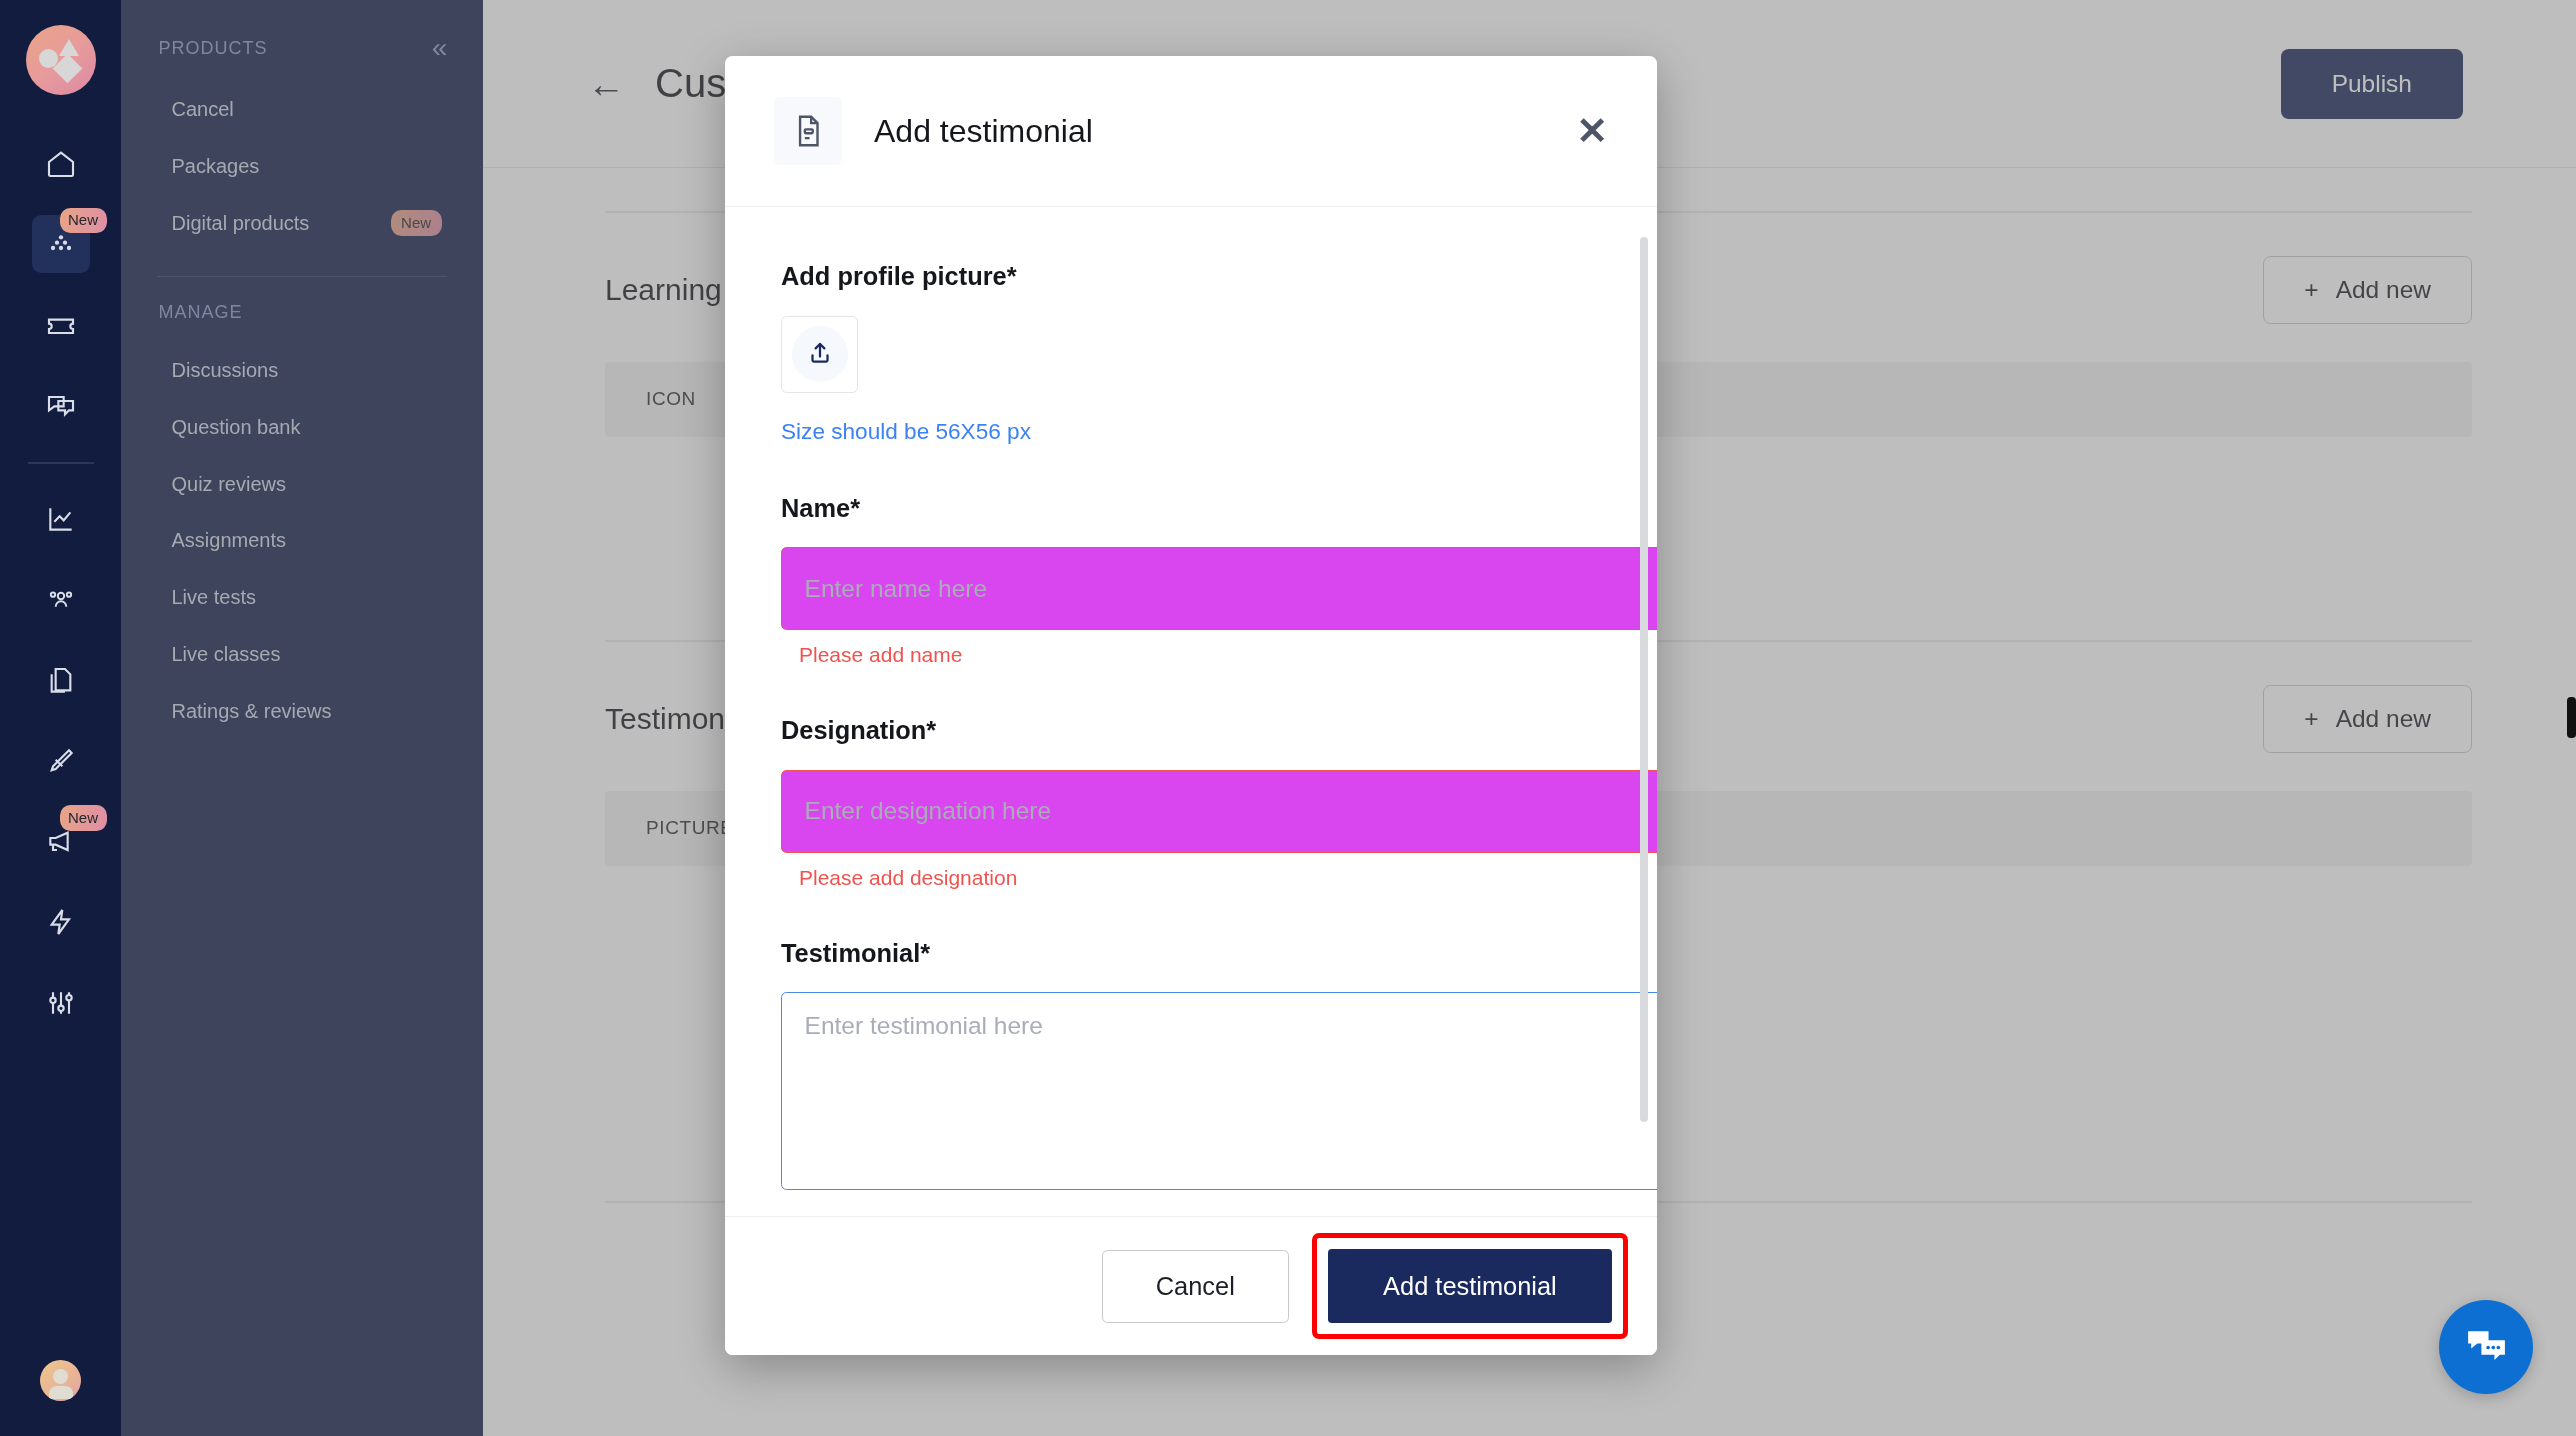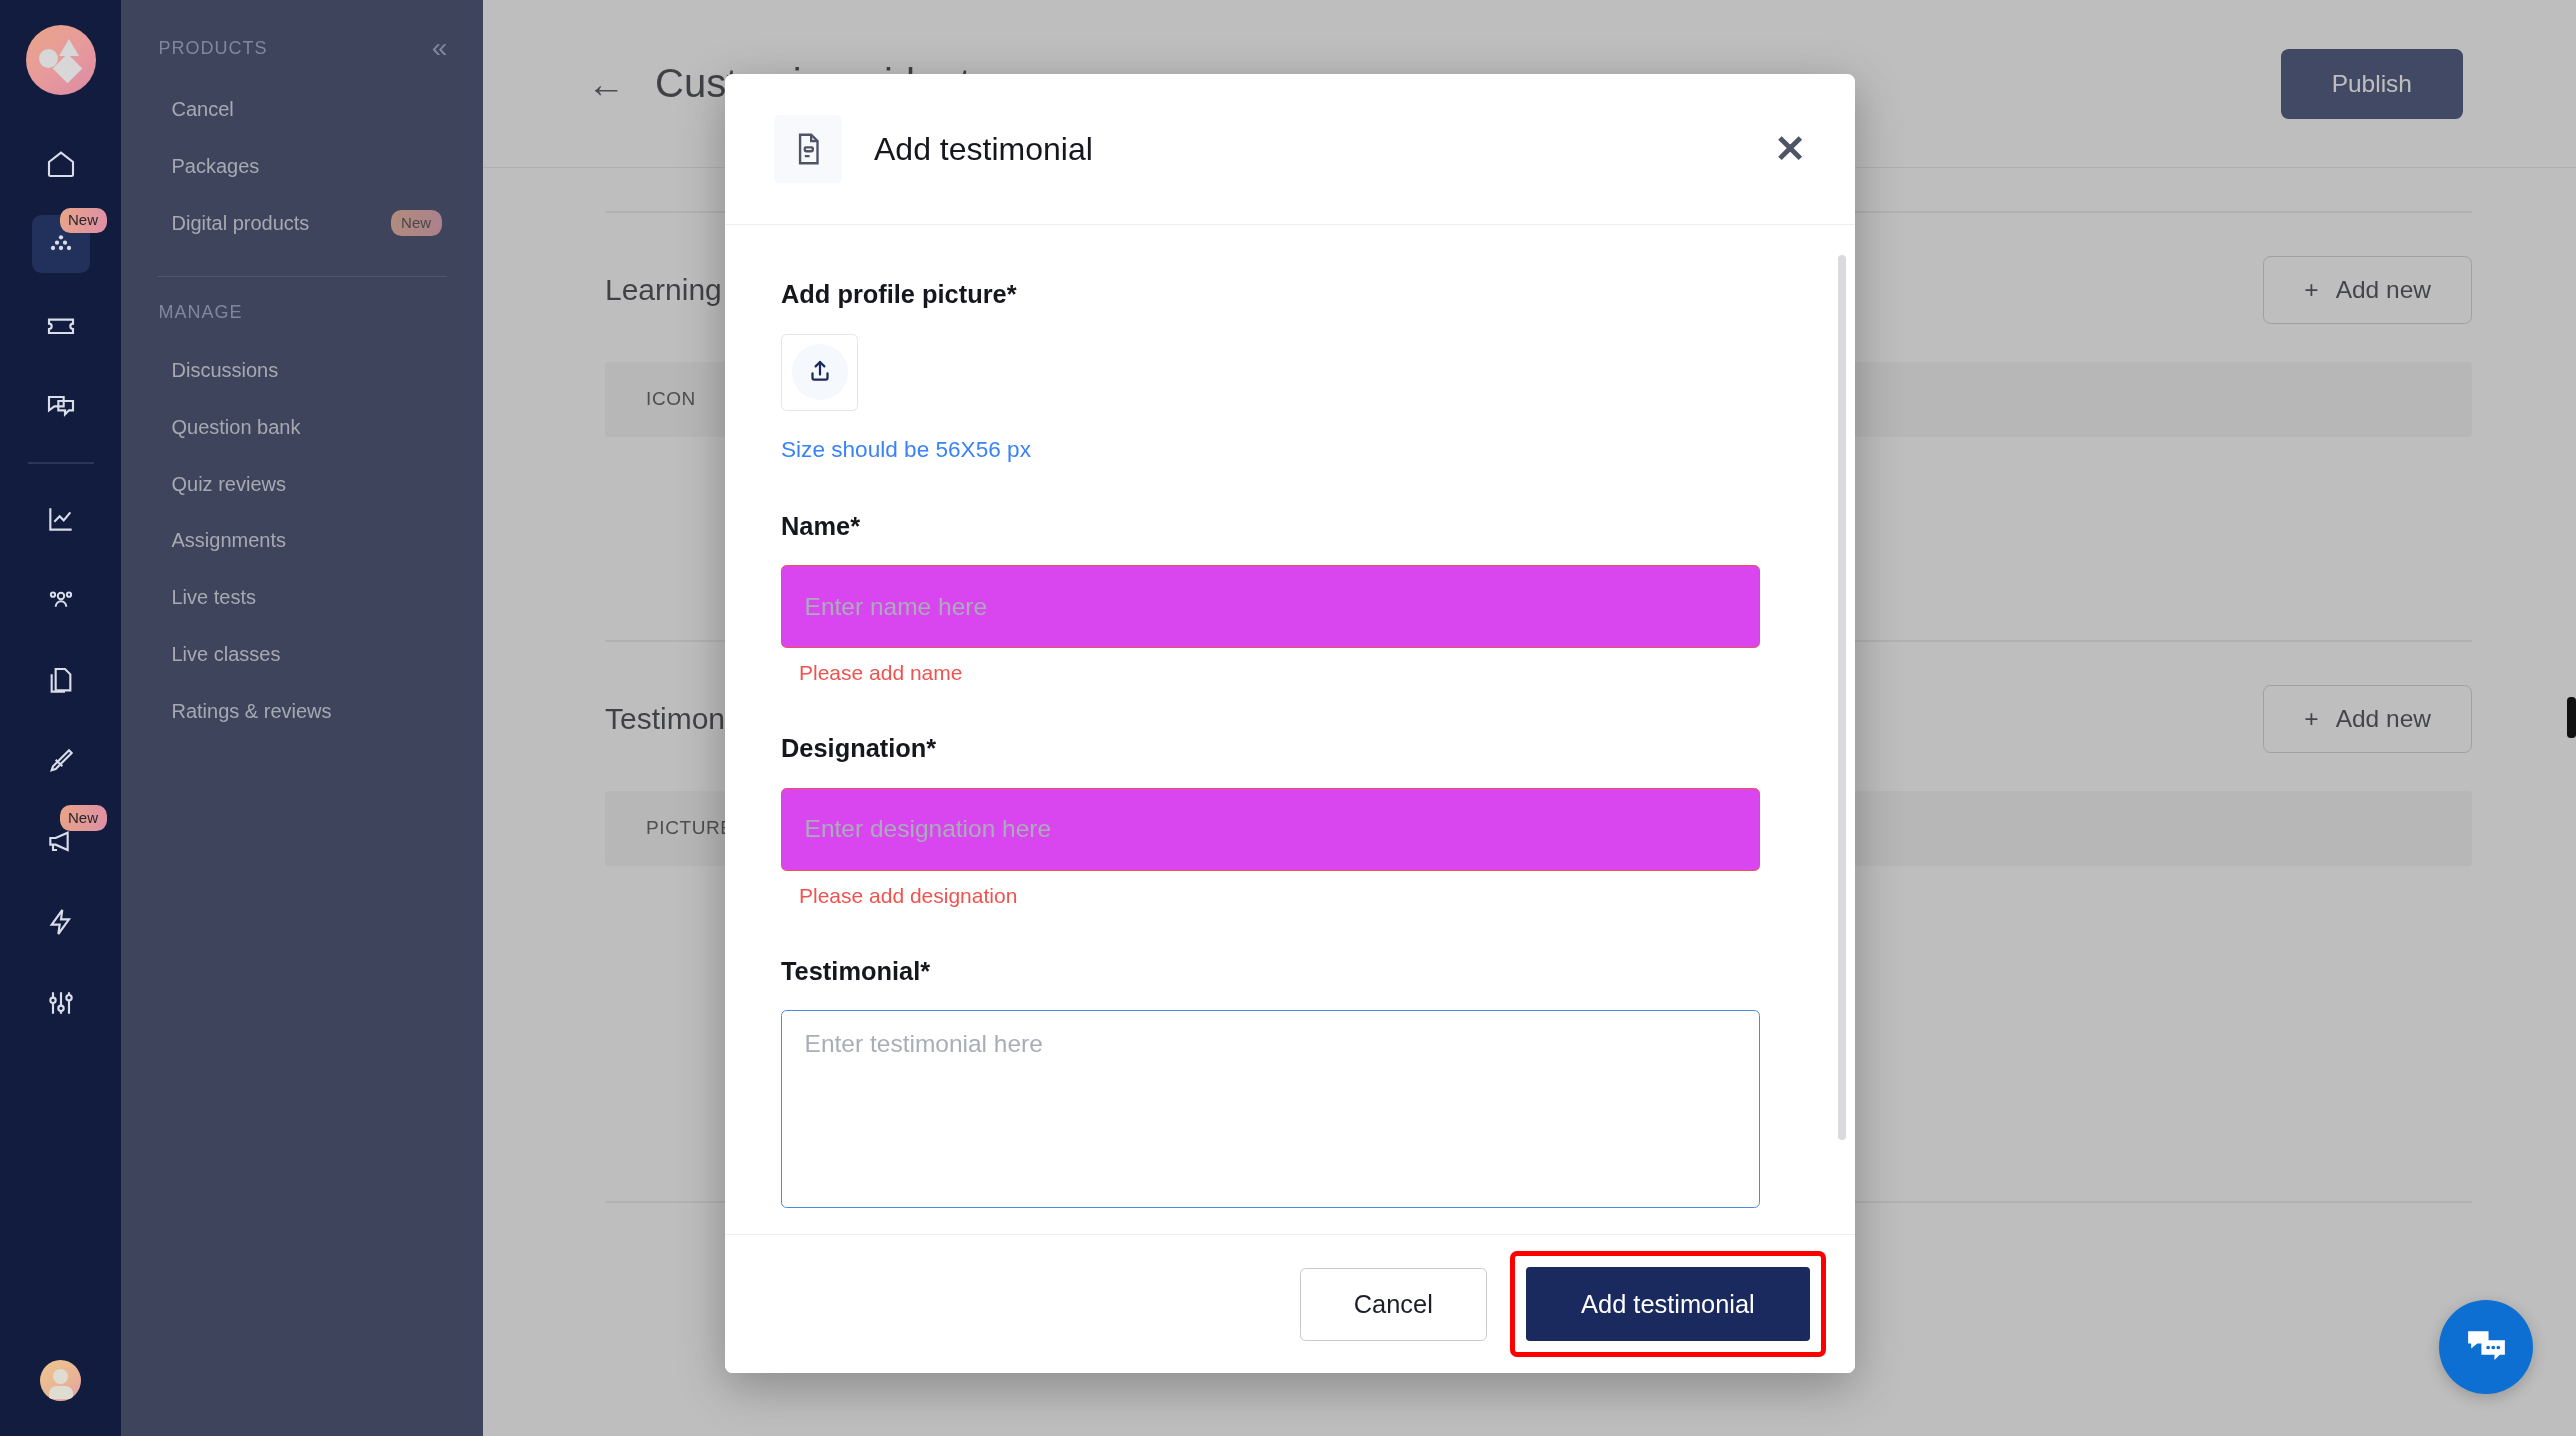--- a/index.html
+++ b/index.html
@@ -115,22 +115,22 @@
   .hr-light { height: 1.9px; background: #e9e9e9; }
 
   
   #overlay {
     position: absolute; left: 121px; top: 0; right: 0; bottom: 0;
     background: rgba(110,110,110,0.45); backdrop-filter: none;
   }
 
   
   .modal {
-    position: absolute; left: 725px; top: 74px;
-    width: 1130px; height: 1299px;
+    position: absolute; left: 725px; top: 56px;
+    width: 932px; height: 1299px;
     background: #ffffff; border-radius: 7.5px;
     box-shadow: 0 13px 47px rgba(0,0,0,.28);
     display: flex; flex-direction: column; overflow: hidden;
   }
   .modal-header {
     height: 151px; flex: 0 0 151px; display: flex; align-items: center;
     padding: 0 49px 0 49px; border-bottom: 1.9px solid #eeeeee; gap: 32px;
   }
   .modal-icon-box {
     width: 68px; height: 68px; background: #f7f9fc; border-radius: 5.6px;

